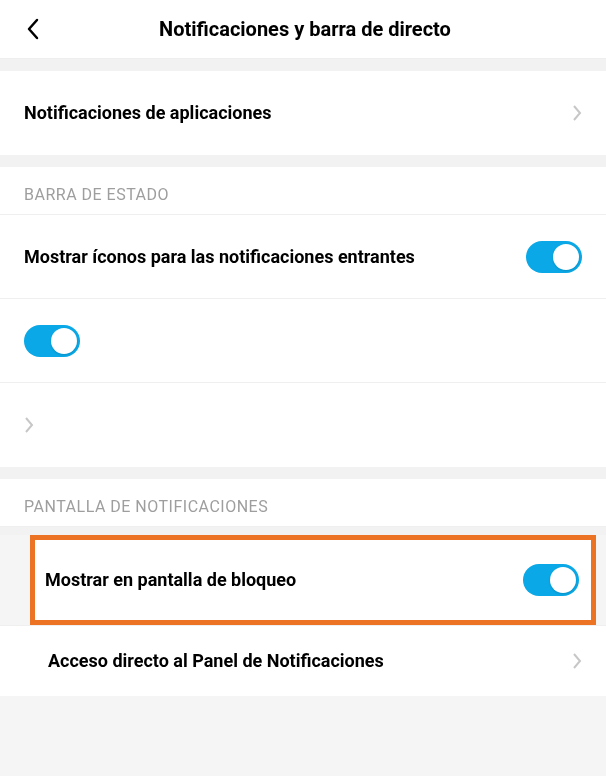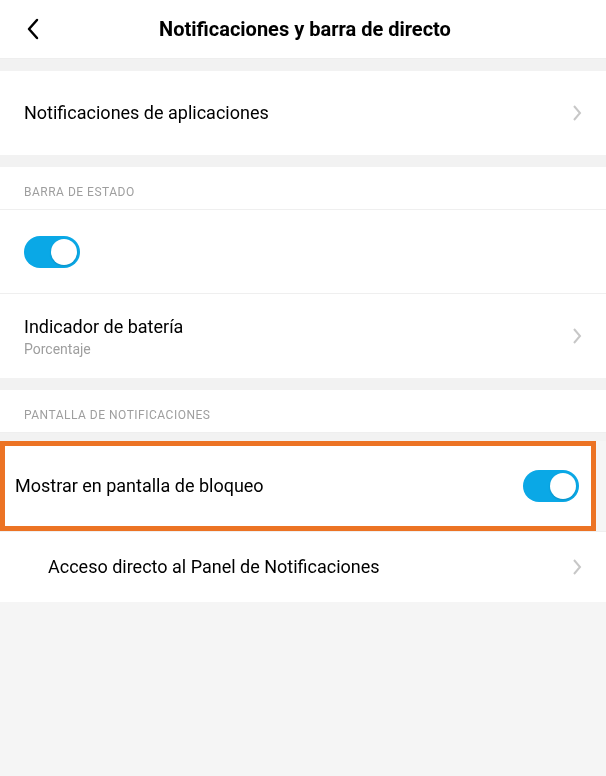--- a/index.html
+++ b/index.html
@@ -37,39 +37,40 @@
       height: 12px;
       background: #f2f2f2;
     }
     .gap-sm {
       height: 8px;
       background: #f2f2f2;
     }
     .section-header {
       background: #fff;
       padding: 18px 24px 10px;
-      font-size: 12px;
+      font-size: 16px;
       color: #9e9e9e;
       letter-spacing: 0.5px;
       border-bottom: 1px solid #efefef;
     }
     .row {
       background: #fff;
       display: flex;
       align-items: center;
       padding: 0 24px;
       min-height: 84px;
       border-bottom: 1px solid #efefef;
     }
     .row:last-child { border-bottom: none; }
     .row-text {
       flex: 1;
       display: flex;
       flex-direction: column;
       justify-content: flex-start;
+      font-weight: bold;
     }
     .row-label {
       font-size: 18px;
       color: #000;
       line-height: 1.3;
     }
     .row-sub {
       font-size: 14px;
       color: #9e9e9e;
       margin-top: 2px;
@@ -95,21 +96,21 @@
       height: 26px;
       border-radius: 50%;
       background: #fff;
       top: 3px;
       box-shadow: 0 1px 2px rgba(0,0,0,0.15);
     }
     .toggle.on::after { right: 3px; }
     .toggle.off::after { left: 3px; }
     .highlight-box {
       border: 5px solid #ec7324;
-      margin: 0 10px 0 0;
+      margin: 0 10px 0 30px;
       background: #fff;
     }
     .highlight-box .row {
       border-bottom: none;
       padding: 0 12px 0 10px;
       min-height: 80px;
     }
     .group {
       background: #fff;
     }
@@ -139,30 +140,32 @@
         </svg>
     </div>
   </div>
 </div>
 
 <div class="gap"></div>
 
 <div class="group">
   <div class="section-header">BARRA DE ESTADO</div>
 
-
-  <div class="row">
+  <div class="row">
+    <div class="row-text">
+      <div class="row-label">Mostrar íconos para las notificaciones entrantes</div>
+    </div>
     <div class="toggle on"></div>
   </div>
 
   <div class="row">
-    <div class="row-text">
-      <div class="row-label">Indicador de batería</div>
-      <div class="row-sub">Porcentaje</div>
-    </div>
+    <div class="toggle on"></div>
+  </div>
+
+  <div class="row">
     <div class="chevron">
       <svg width="10" height="18" viewBox="0 0 10 18" fill="none" stroke="#c7c7c7" stroke-width="2">
           <polyline points="2,2 8,9 2,16"></polyline>
         </svg>
     </div>
   </div>
 </div>
 
 <div class="gap"></div>
 

